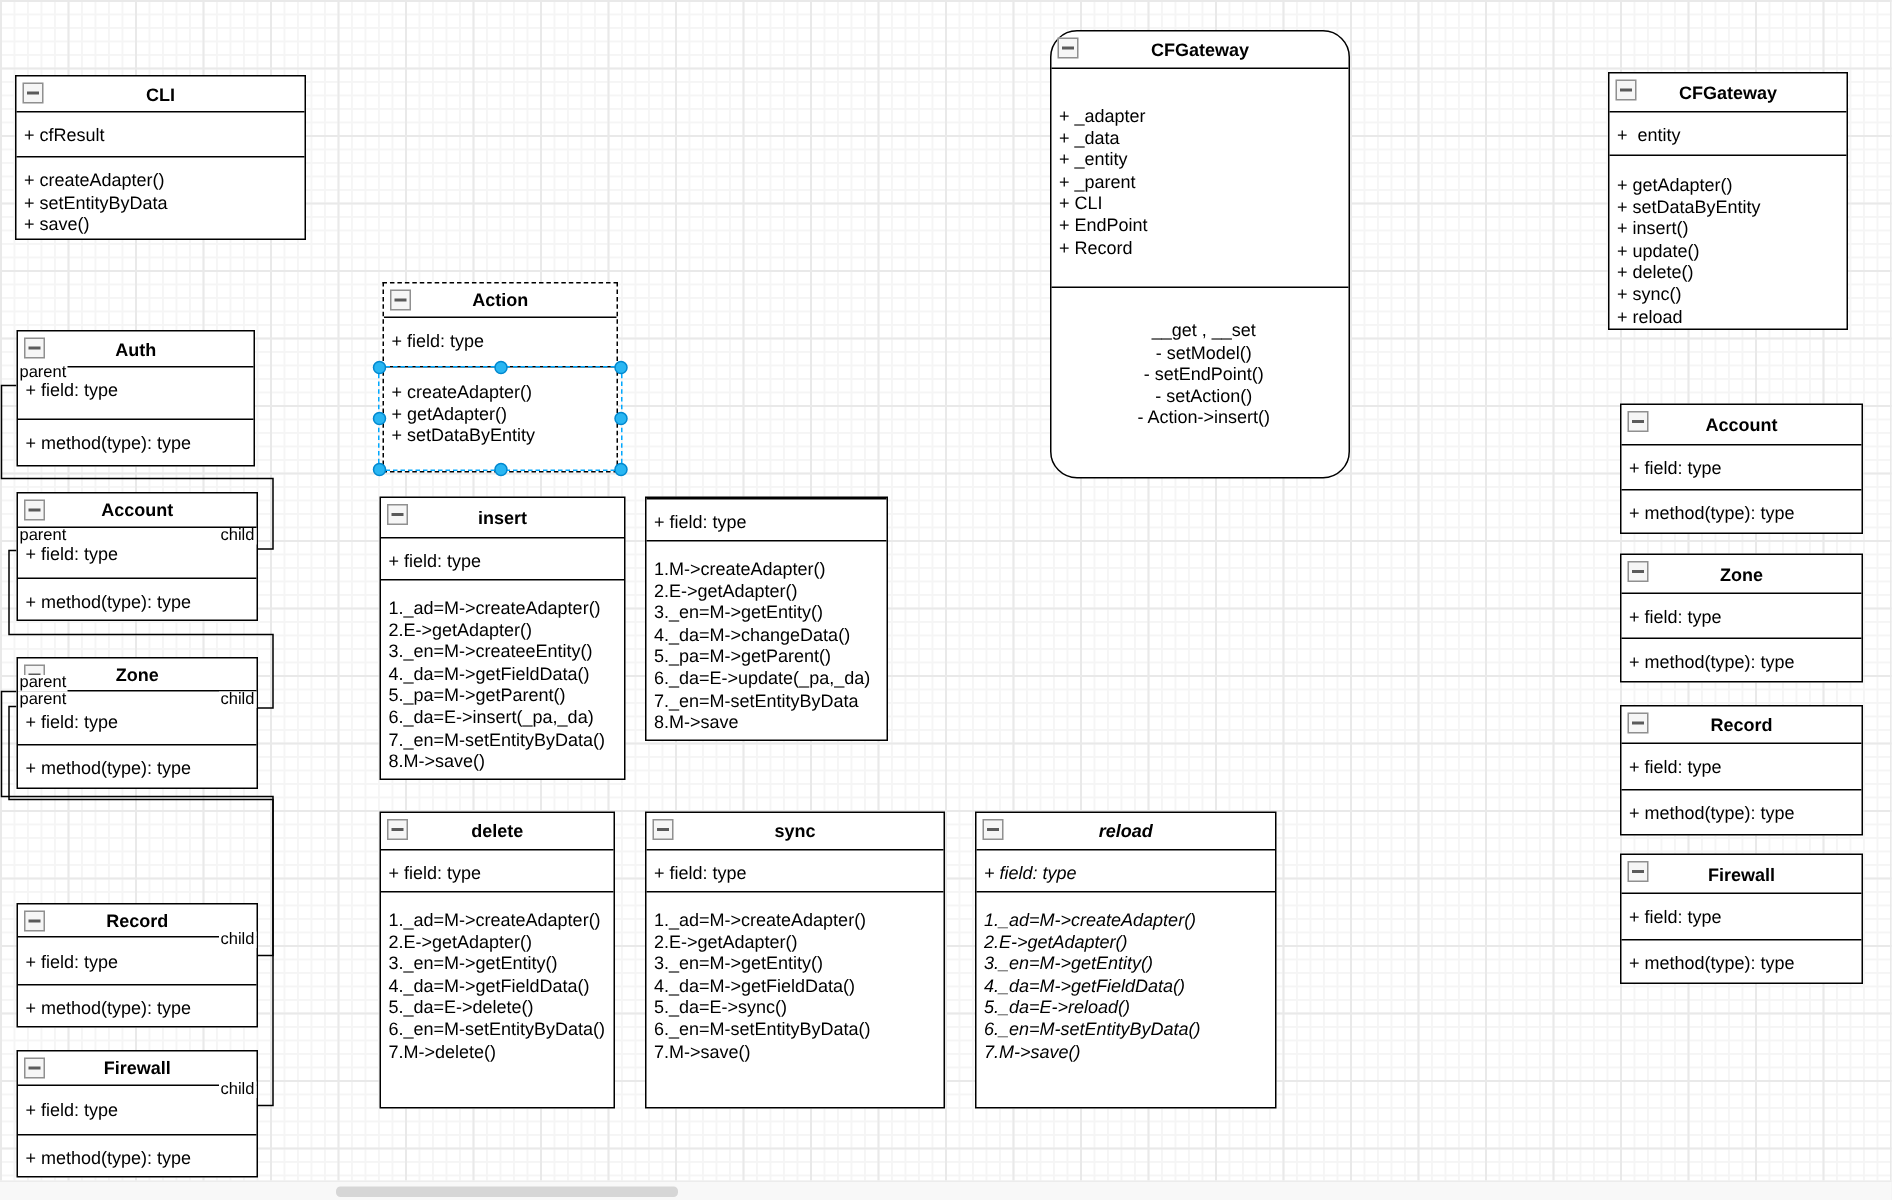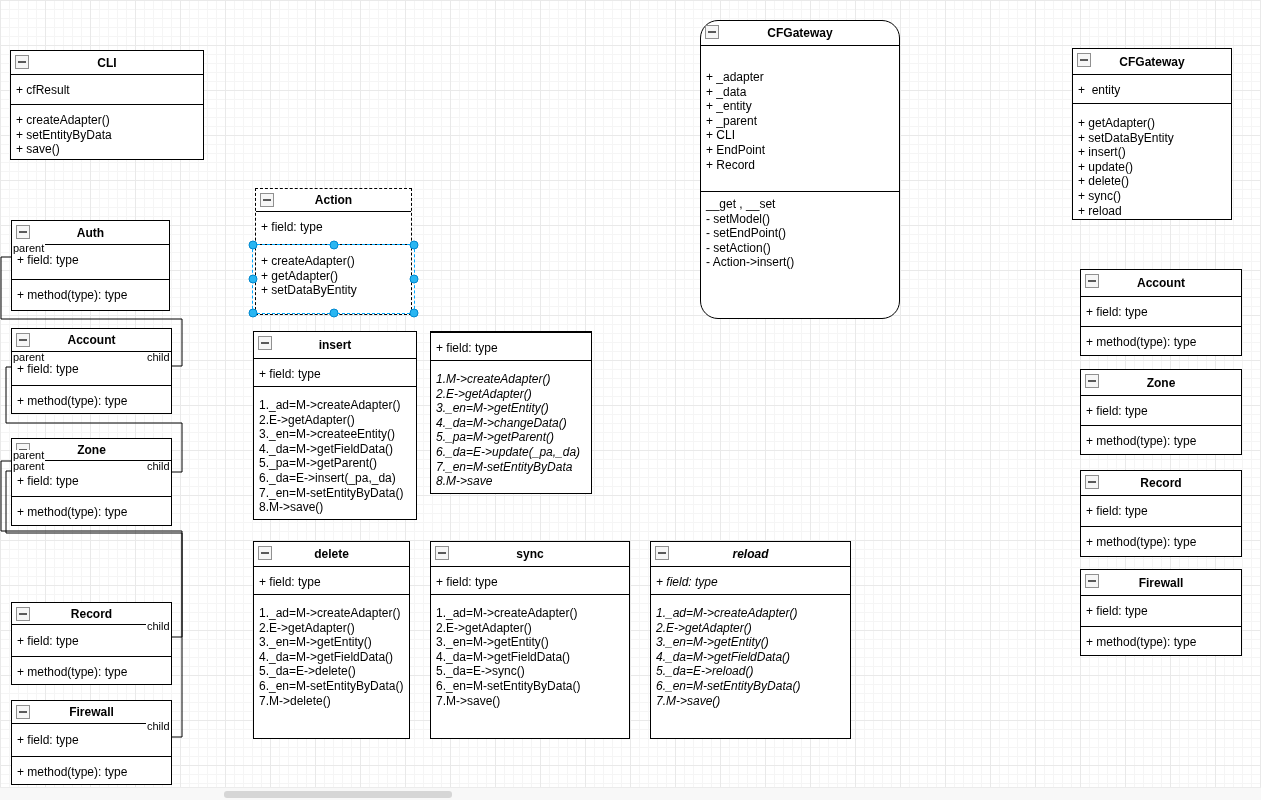--- a/index.html
+++ b/index.html
@@ -163,21 +163,21 @@
         <div class="uml-line">5._pa=M-&gt;getParent()</div>
         <div class="uml-line">6._da=E-&gt;insert(_pa,_da)</div>
         <div class="uml-line">7._en=M-setEntityByData()</div>
         <div class="uml-line">8.M-&gt;save()</div>
       </div>
     </div>
     <div class="uml-box" style="left: 430px; top: 331px; width: 162px;">
       <div class="uml-sec" style="height: 28px;">
         <div class="uml-line">+ field: type</div>
       </div>
-      <div class="uml-sec" style="height: 133px; padding-top: 11px; font-style: italic;">
+      <div class="uml-sec" style="height: 133px; padding-top: 11px;">
         <div class="uml-line">1.M-&gt;createAdapter()</div>
         <div class="uml-line">2.E-&gt;getAdapter()</div>
         <div class="uml-line">3._en=M-&gt;getEntity()</div>
         <div class="uml-line">4._da=M-&gt;changeData()</div>
         <div class="uml-line">5._pa=M-&gt;getParent()</div>
         <div class="uml-line">6._da=E-&gt;update(_pa,_da)</div>
         <div class="uml-line">7._en=M-setEntityByData</div>
         <div class="uml-line">8.M-&gt;save</div>
       </div>
     </div>
@@ -230,21 +230,21 @@
       <div class="uml-head" style="height: 24px;"><span class="collapse"></span><span class="uml-title">CFGateway</span></div>
       <div class="uml-sec" style="height: 146px; padding-top: 24px;">
         <div class="uml-line">+ _adapter</div>
         <div class="uml-line">+ _data</div>
         <div class="uml-line">+ _entity</div>
         <div class="uml-line">+ _parent</div>
         <div class="uml-line">+ CLI</div>
         <div class="uml-line">+ EndPoint</div>
         <div class="uml-line">+ Record</div>
       </div>
-      <div class="uml-sec" style="height: 127px; padding-top: 5px;">
+      <div class="uml-sec" style="height: 127px; padding-top: 21px; text-align: center;">
         <div class="uml-line">__get , __set</div>
         <div class="uml-line">- setModel()</div>
         <div class="uml-line">- setEndPoint()</div>
         <div class="uml-line">- setAction()</div>
         <div class="uml-line">- Action-&gt;insert()</div>
       </div>
     </div>
     <div class="uml-box" style="left: 1072px; top: 48px; width: 160px;">
       <div class="uml-head" style="height: 25px;"><span class="collapse"></span><span class="uml-title">CFGateway</span></div>
       <div class="uml-sec" style="height: 29px;">

